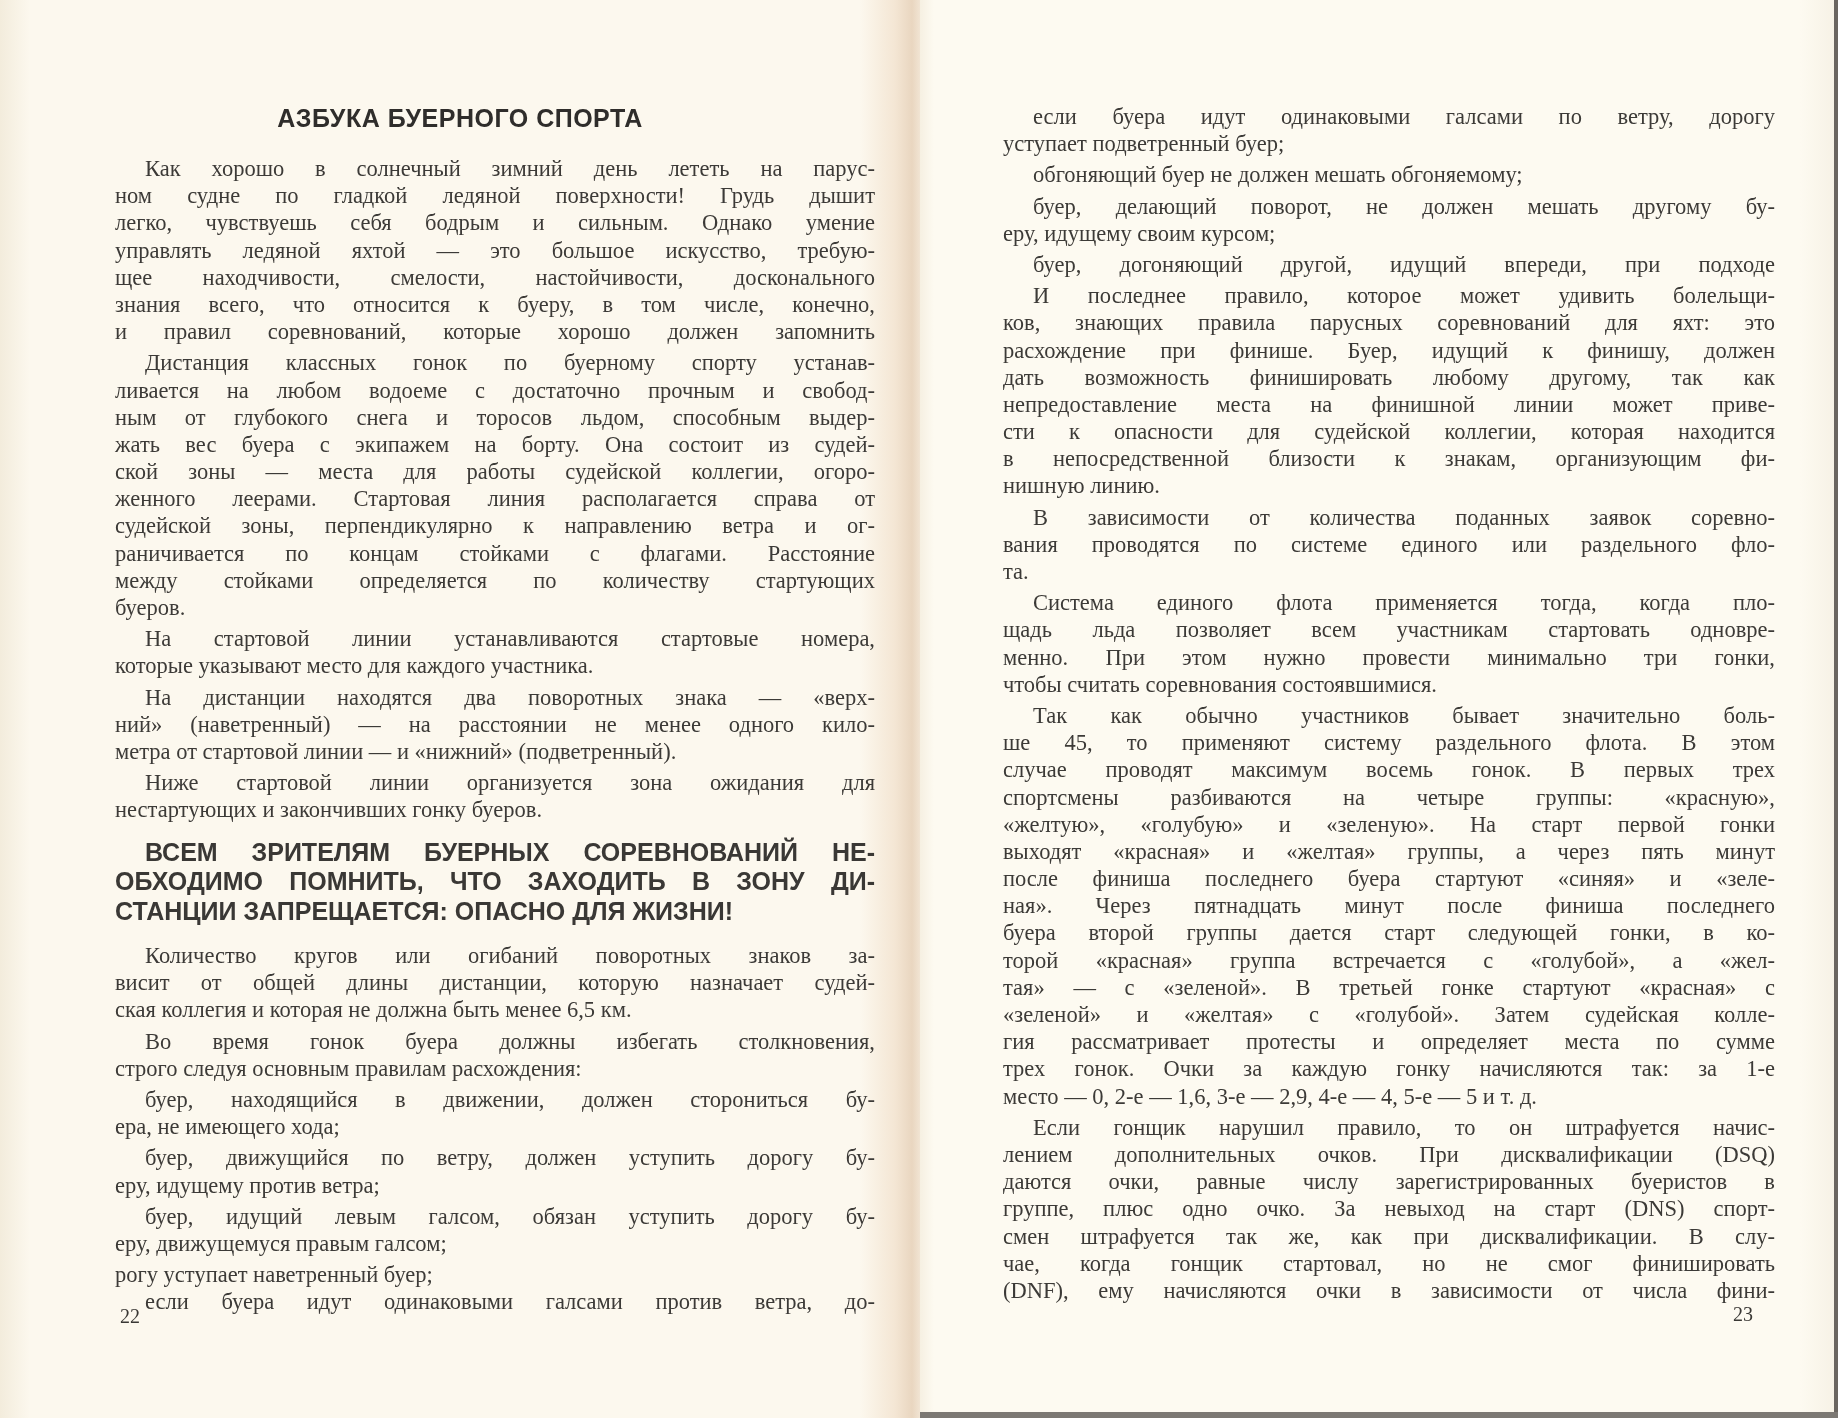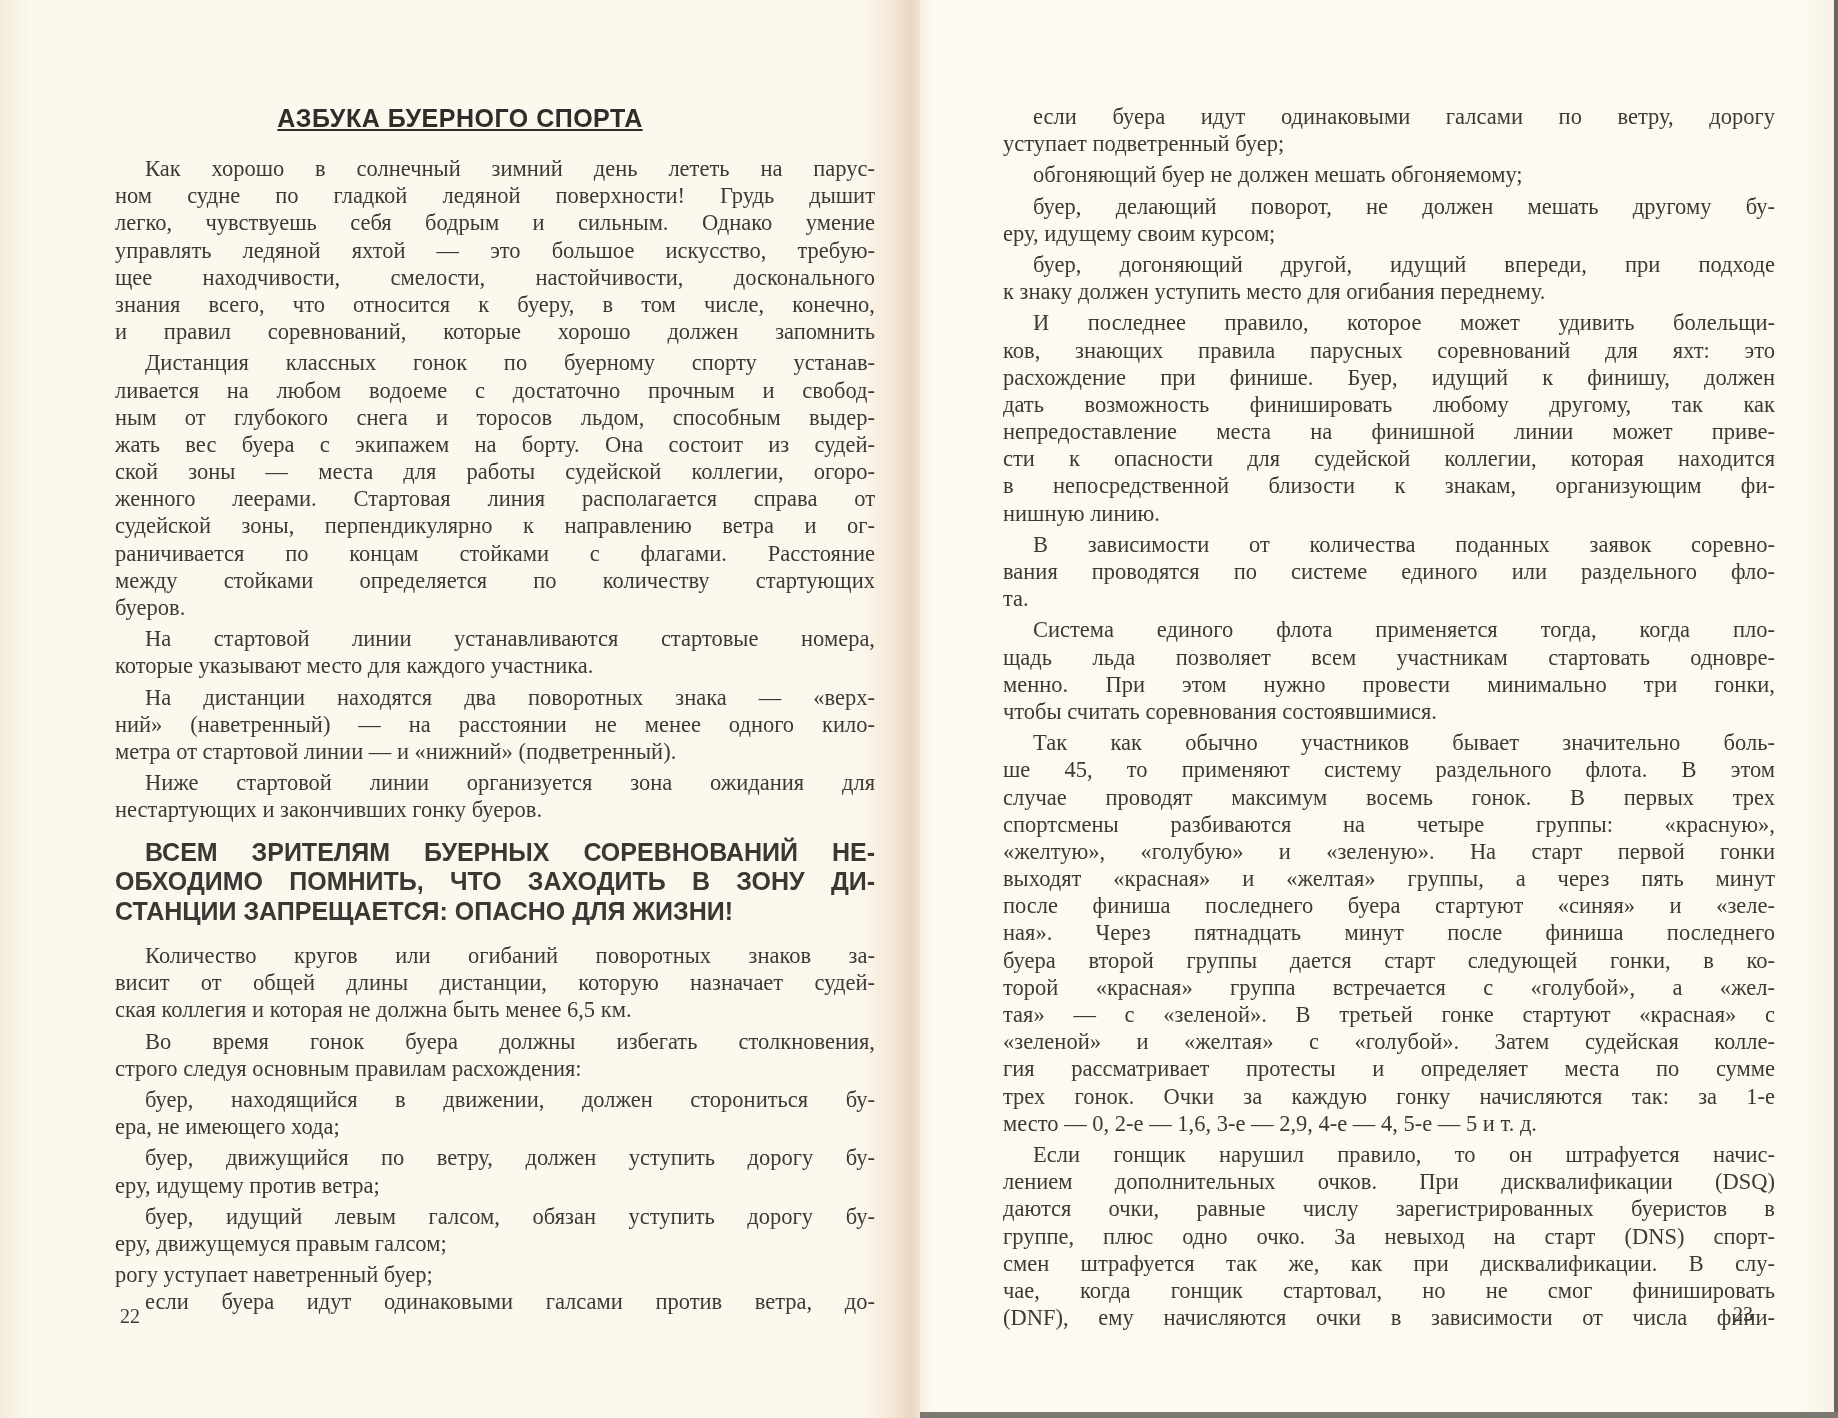--- a/index.html
+++ b/index.html
@@ -31,21 +31,20 @@
     }
     .bottom-edge {
       position: absolute; left: 920px; top: 1412px; width: 918px; height: 6px; background: #7c7873;
     }
     .title {
       position: absolute; left: 0; width: 920px; top: 104px;
       text-align: center;
       font-family: "Liberation Sans", "DejaVu Sans", sans-serif;
       font-weight: bold; font-size: 25px; letter-spacing: 0.5px;
       color: #2f2d2b;
-      text-decoration: underline;
     }
     .col {
       position: absolute;
       font-size: 22.5px;
       line-height: 27.2px;
     }
     .col .line {
       white-space: nowrap;
       text-align: justify;
       text-align-last: justify;
@@ -143,21 +142,20 @@
     <div id="right-lines">
         <div class="line indent">если буера идут одинаковыми галсами по ветру, дорогу</div>
         <div class="line last">уступает подветренный буер;</div>
         <div class="para-gap"></div>
         <div class="line indent last">обгоняющий буер не должен мешать обгоняемому;</div>
         <div class="para-gap"></div>
         <div class="line indent">буер, делающий поворот, не должен мешать другому бу-</div>
         <div class="line last">еру, идущему своим курсом;</div>
         <div class="para-gap"></div>
         <div class="line indent">буер, догоняющий другой, идущий впереди, при подходе</div>
-        <div class="line last">к знаку должен уступить место для огибания переднему.</div>
         <div class="para-gap"></div>
         <div class="line indent">И последнее правило, которое может удивить болельщи-</div>
         <div class="line">ков, знающих правила парусных соревнований для яхт: это</div>
         <div class="line">расхождение при финише. Буер, идущий к финишу, должен</div>
         <div class="line">дать возможность финишировать любому  другому, так как</div>
         <div class="line">непредоставление места на финишной линии может приве-</div>
         <div class="line">сти к опасности для судейской коллегии, которая находится</div>
         <div class="line">в непосредственной близости к знакам,  организующим фи-</div>
         <div class="line last">нишную линию.</div>
         <div class="para-gap"></div>

